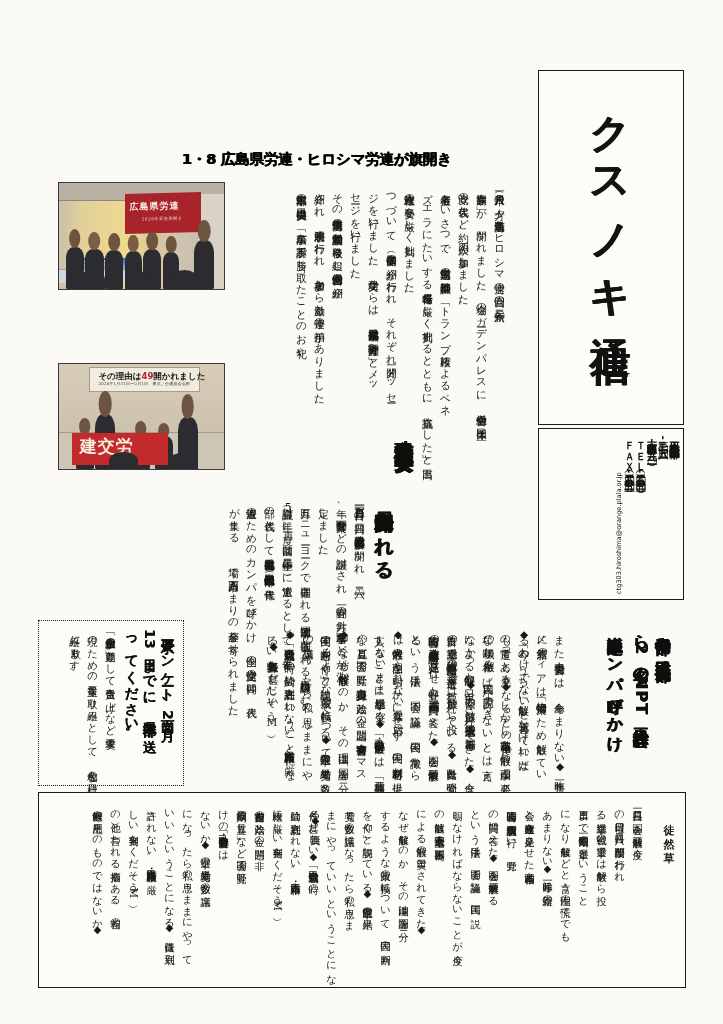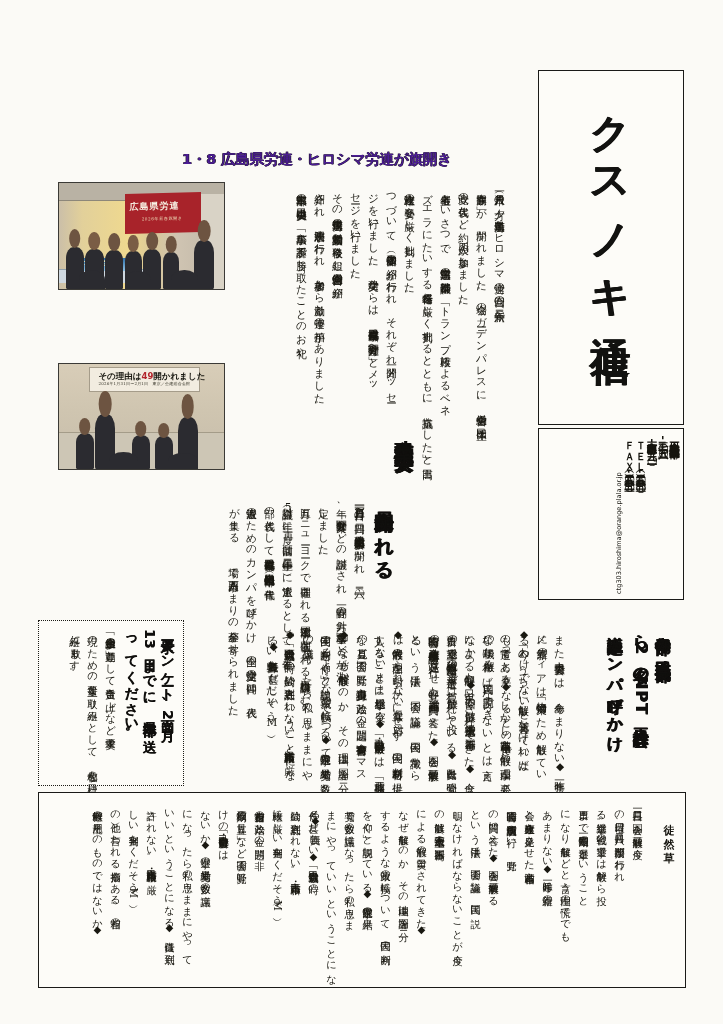--- a/index.html
+++ b/index.html
@@ -61,21 +61,21 @@
   }
   .headline .l2 { display: block; }
   .subheadline {
     position: absolute;
     left: 182px;
     top: 150px;
     font-family: "DejaVu Sans", "Liberation Sans", sans-serif;
     font-weight: 700;
     font-size: 14.5px;
     letter-spacing: -0.2px;
-    color: #4c1d95;
+    color: #000000;
     text-shadow: 0.5px 0 0 #100f0d, -0.4px 0 0 #100f0d;
     white-space: nowrap;
   }
 
   
   .mast-box {
     position: absolute;
     left: 538px;
     top: 70px;
     width: 146px;
@@ -418,20 +418,23 @@
         </div>
       <div class="fig" style="left:44%;width:11%;height:32%;">
           <span class="hd"></span>
         </div>
       <div class="fig" style="left:58%;width:11%;height:31%;">
           <span class="hd"></span>
         </div>
       <div class="fig" style="left:72%;width:12%;height:50%;">
           <span class="hd"></span>
         </div>
+      <div class="p2-red">
+        <span>建交労</span>
+      </div>
       <div class="fig" style="left:30%;width:18%;height:16%;border-radius:50% 50% 0 0;"></div>
       <div class="fig" style="left:66%;width:18%;height:15%;border-radius:50% 50% 0 0;"></div>
     </div>
   </div>
 
   <div class="vcol" id="a1c1">一月八日（木）の夕方、広島県労連とヒロシマ労連の合同の「二〇二六年新</div>
   <div class="vcol" id="a1c2">春旗開き」が、開かれました。会場のガーデンパレスに、労働組合や民主団体、</div>
   <div class="vcol" id="a1c3">政党の代表など約、四〇〇人が参加しました。</div>
   <div class="vcol" id="a1c4">主催者あいさつで、広島県労連の神部泰議長は、「トランプ政権によるベネ</div>
   <div class="vcol" id="a1c5">ズエラにたいする侵略行為を厳しく批判するとともに、抗議もした」と高田</div>

